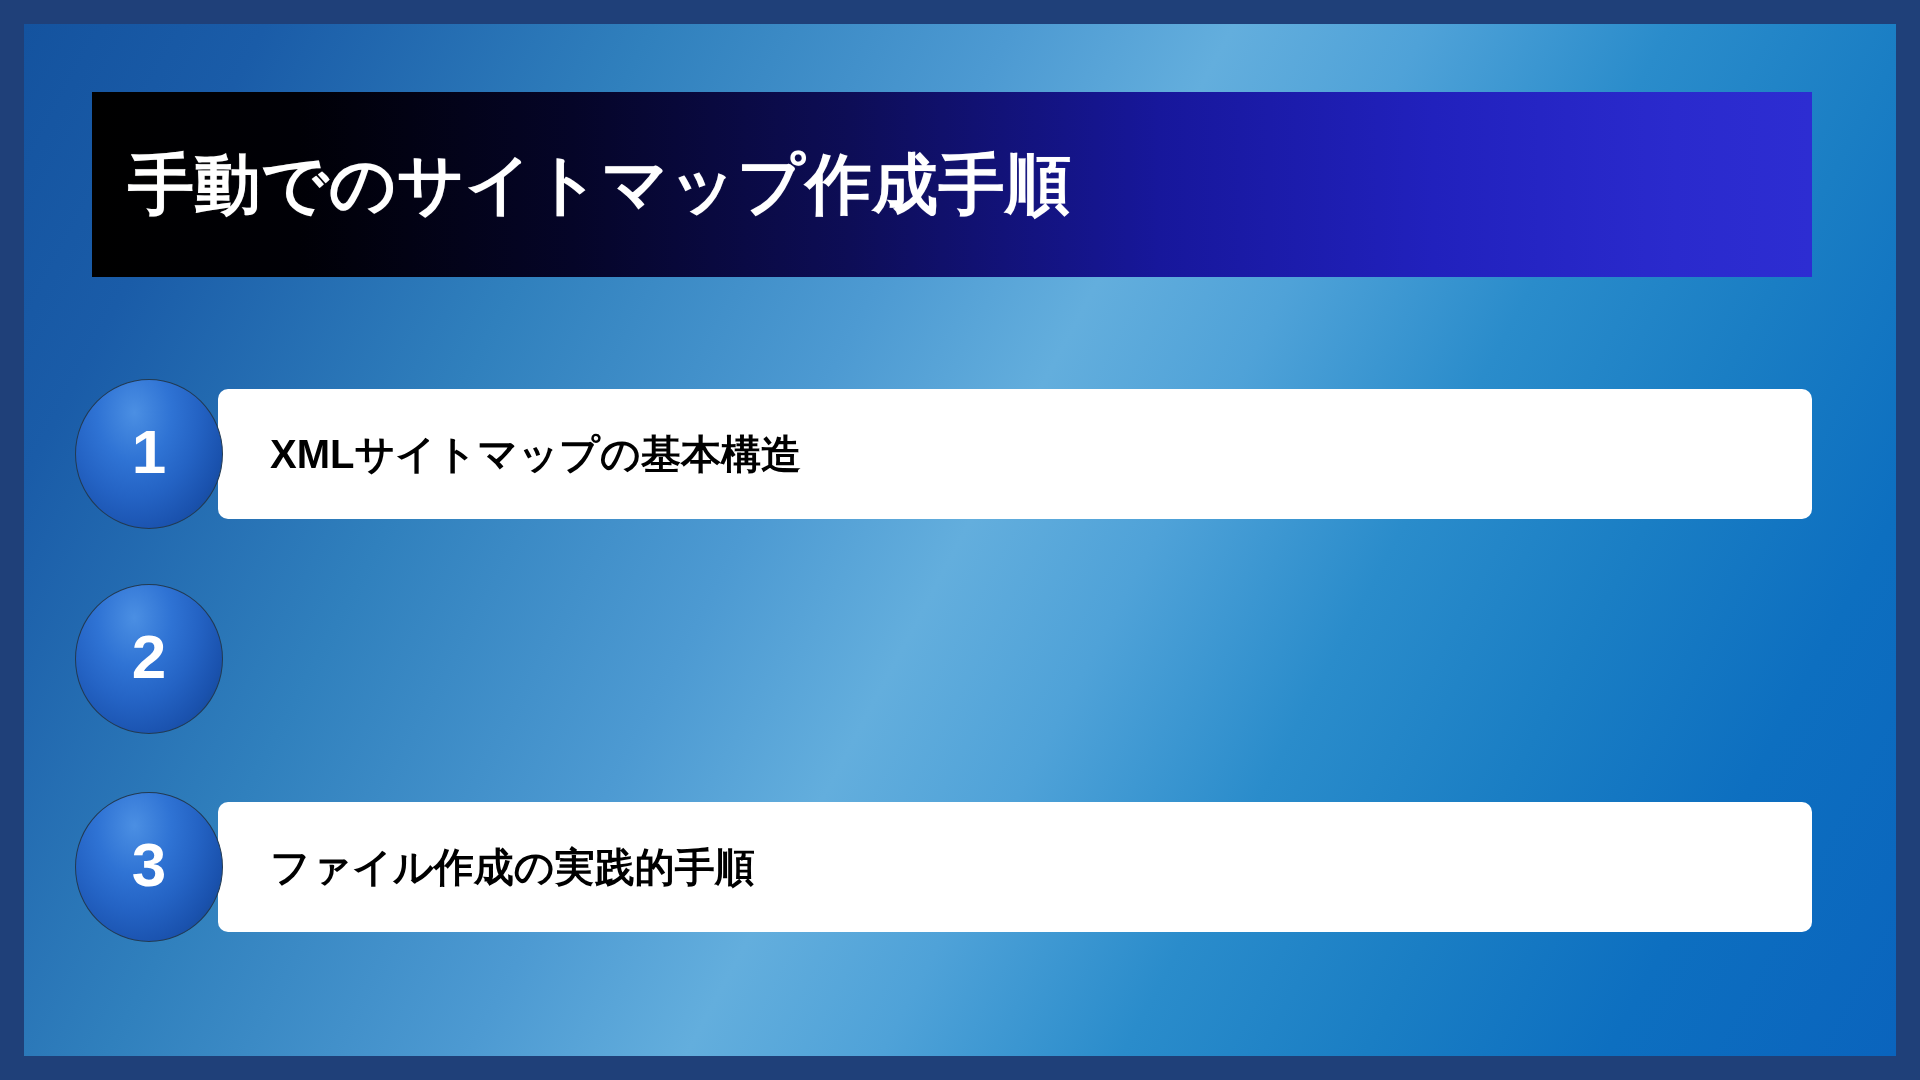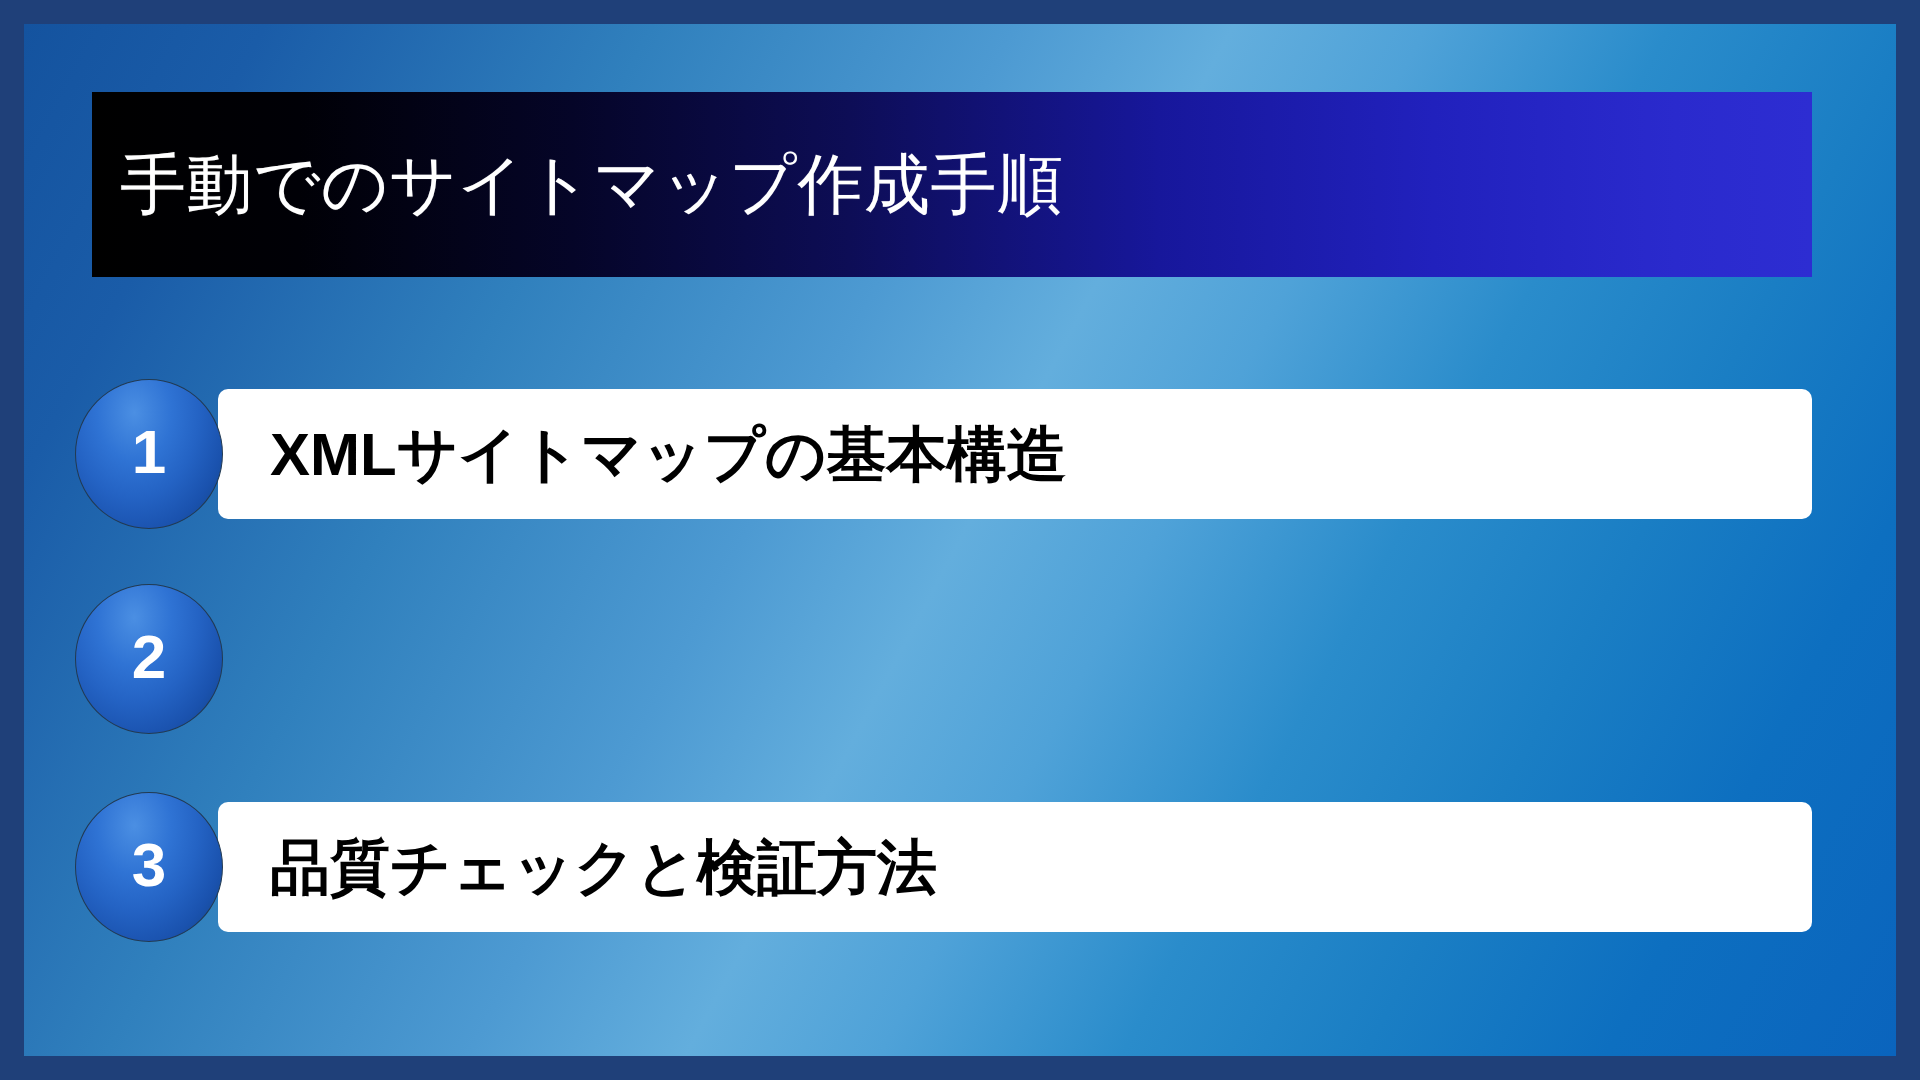--- a/index.html
+++ b/index.html
@@ -60,23 +60,23 @@
       #2121bd 78%,
       #2a2acd 92%,
       #2d2dd2 100%);
     display: flex;
     align-items: center;
     box-sizing: border-box;
   }
   #title-text {
     color: #ffffff;
     font-size: 66px;
-    font-weight: normal;
+    font-weight: bold;
     letter-spacing: 0.5px;
-    padding-left: 28px;
+    padding-left: 36px;
     line-height: 1.1;
     white-space: nowrap;
     text-shadow: 0 0 1px rgba(255,255,255,0.35);
   }
 
   
   .step-row {
     position: absolute;
     left: 0;
     width: 1872px;
@@ -124,21 +124,21 @@
     height: 130px;
     background: #ffffff;
     border-radius: 10px;
     display: flex;
     align-items: center;
     box-sizing: border-box;
     z-index: 2;
   }
   .step-card-text {
     color: #000000;
-    font-size: 60px;
+    font-size: 40px;
     font-weight: bold;
     padding-left: 52px;
     line-height: 1.15;
     white-space: nowrap;
   }
 </style>
 </head>
 <body>
 
 <div id="slide">
@@ -162,18 +162,18 @@
       <div class="step-badge">
         <span class="step-badge-num">2</span>
       </div>
     </div>
 
     <div class="step-row r2">
       <div class="step-badge">
         <span class="step-badge-num">3</span>
       </div>
       <div class="step-card">
-        <span class="step-card-text">品質チェックと検証方法</span>
+        <span class="step-card-text">ファイル作成の実践的手順</span>
       </div>
     </div>
 
   </div>
 </div>
 
 </body></html>

